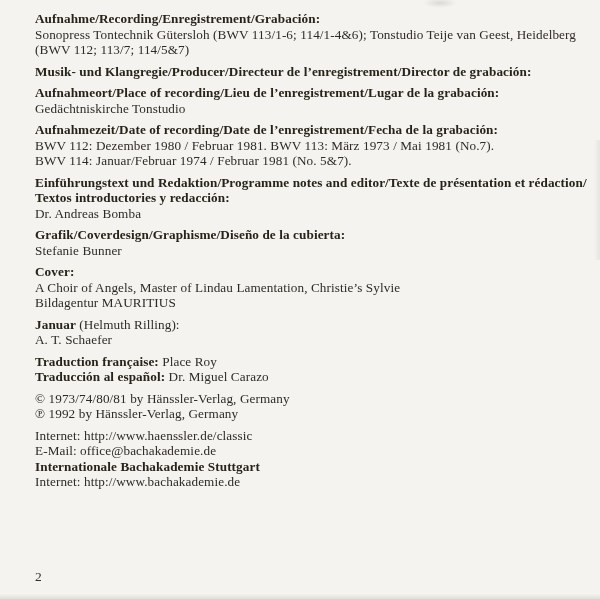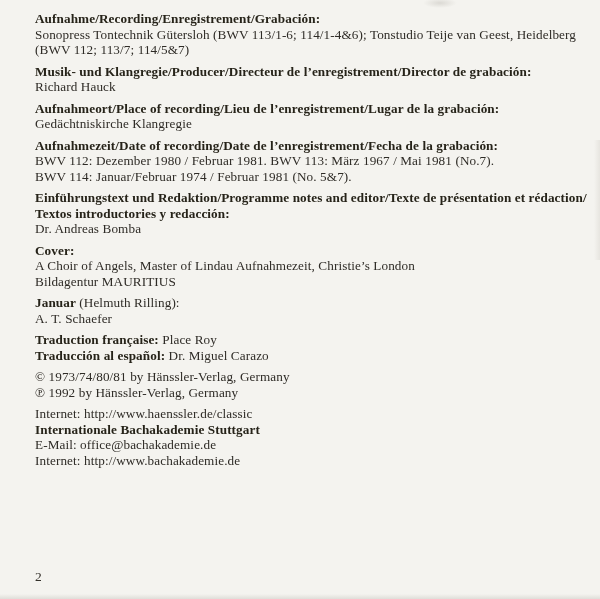--- a/index.html
+++ b/index.html
@@ -47,55 +47,58 @@
   <div class="scan-smudge"></div>
   <div class="scan-smudge-right"></div>
   <div class="content">
       <p class="block">
         <span class="line"><span class="b">Aufnahme/Recording/Enregistrement/Grabación:</span></span>
         <span class="line"><span class="r">Sonopress Tontechnik Gütersloh (BWV 113/1-6; 114/1-4&amp;6); Tonstudio Teije van Geest, Heidelberg</span></span>
         <span class="line"><span class="r">(BWV 112; 113/7; 114/5&amp;7)</span></span>
       </p>
       <p class="block">
         <span class="line"><span class="b">Musik- und Klangregie/Producer/Directeur de l’enregistrement/Director de grabación:</span></span>
-        <span class="line"><span class="r">Richard Hauck</span></span>
       </p>
       <p class="block">
         <span class="line"><span class="b">Aufnahmeort/Place of recording/Lieu de l’enregistrement/Lugar de la grabación:</span></span>
-        <span class="line"><span class="r">Gedächtniskirche Klangregie</span></span>
+        <span class="line"><span class="r">Gedächtniskirche Tonstudio</span></span>
       </p>
       <p class="block">
         <span class="line"><span class="b">Aufnahmezeit/Date of recording/Date de l’enregistrement/Fecha de la grabación:</span></span>
-        <span class="line"><span class="r">BWV 112: Dezember 1980 / Februar 1981. BWV 113: März 1967 / Mai 1981 (No.7).</span></span>
+        <span class="line"><span class="r">BWV 112: Dezember 1980 / Februar 1981. BWV 113: März 1973 / Mai 1981 (No.7).</span></span>
         <span class="line"><span class="r">BWV 114: Januar/Februar 1974 / Februar 1981 (No. 5&amp;7).</span></span>
       </p>
       <p class="block">
         <span class="line"><span class="b">Einführungstext und Redaktion/Programme notes and editor/Texte de présentation et rédaction/</span></span>
         <span class="line"><span class="b">Textos introductories y redacción:</span></span>
         <span class="line"><span class="r">Dr. Andreas Bomba</span></span>
       </p>
       <p class="block">
+        <span class="line"><span class="b">Grafik/Coverdesign/Graphisme/Diseño de la cubierta:</span></span>
+        <span class="line"><span class="r">Stefanie Bunner</span></span>
+      </p>
+      <p class="block">
         <span class="line"><span class="b">Cover:</span></span>
-        <span class="line"><span class="r">A Choir of Angels, Master of Lindau Aufnahmezeit, Christie’s London</span></span>
+        <span class="line"><span class="r">A Choir of Angels, Master of Lindau Lamentation, Christie’s Sylvie</span></span>
         <span class="line"><span class="r">Bildagentur MAURITIUS</span></span>
       </p>
       <p class="block">
         <span class="line"><span class="b">Januar</span><span class="r"> (Helmuth Rilling):</span></span>
         <span class="line"><span class="r">A. T. Schaefer</span></span>
       </p>
       <p class="block">
         <span class="line"><span class="b">Traduction française:</span><span class="r"> Place Roy</span></span>
         <span class="line"><span class="b">Traducción al español:</span><span class="r"> Dr. Miguel Carazo</span></span>
       </p>
       <p class="block">
         <span class="line"><span class="r">© 1973/74/80/81 by Hänssler-Verlag, Germany</span></span>
         <span class="line"><span class="r">℗ 1992 by Hänssler-Verlag, Germany</span></span>
       </p>
       <p class="block">
         <span class="line"><span class="r">Internet: http://www.haenssler.de/classic</span></span>
+        <span class="line"><span class="r">E-Mail: office@bachakademie.de</span></span>
         <span class="line"><span class="b">Internationale Bachakademie Stuttgart</span></span>
-        <span class="line"><span class="r">E-Mail: office@bachakademie.de</span></span>
         <span class="line"><span class="r">Internet: http://www.bachakademie.de</span></span>
       </p>
     </div>
   <div class="pagenum">2</div>
   <div class="edge-shadow"></div>
 </div>
 
 </body></html>

